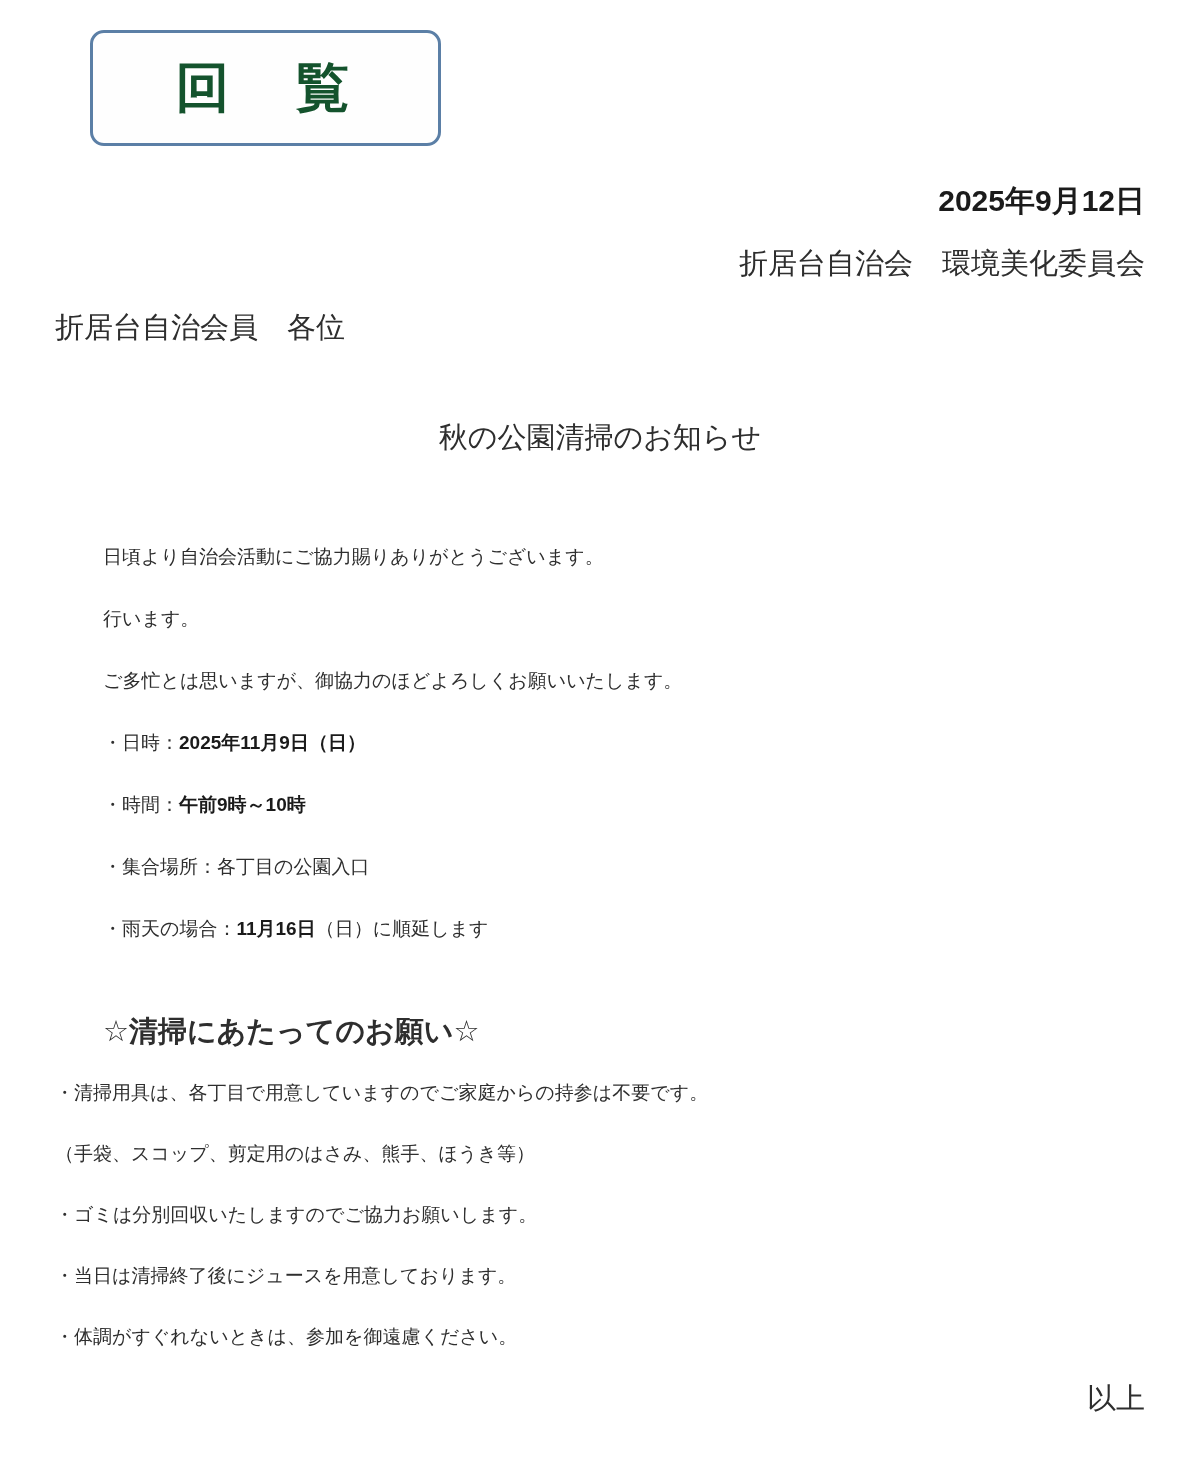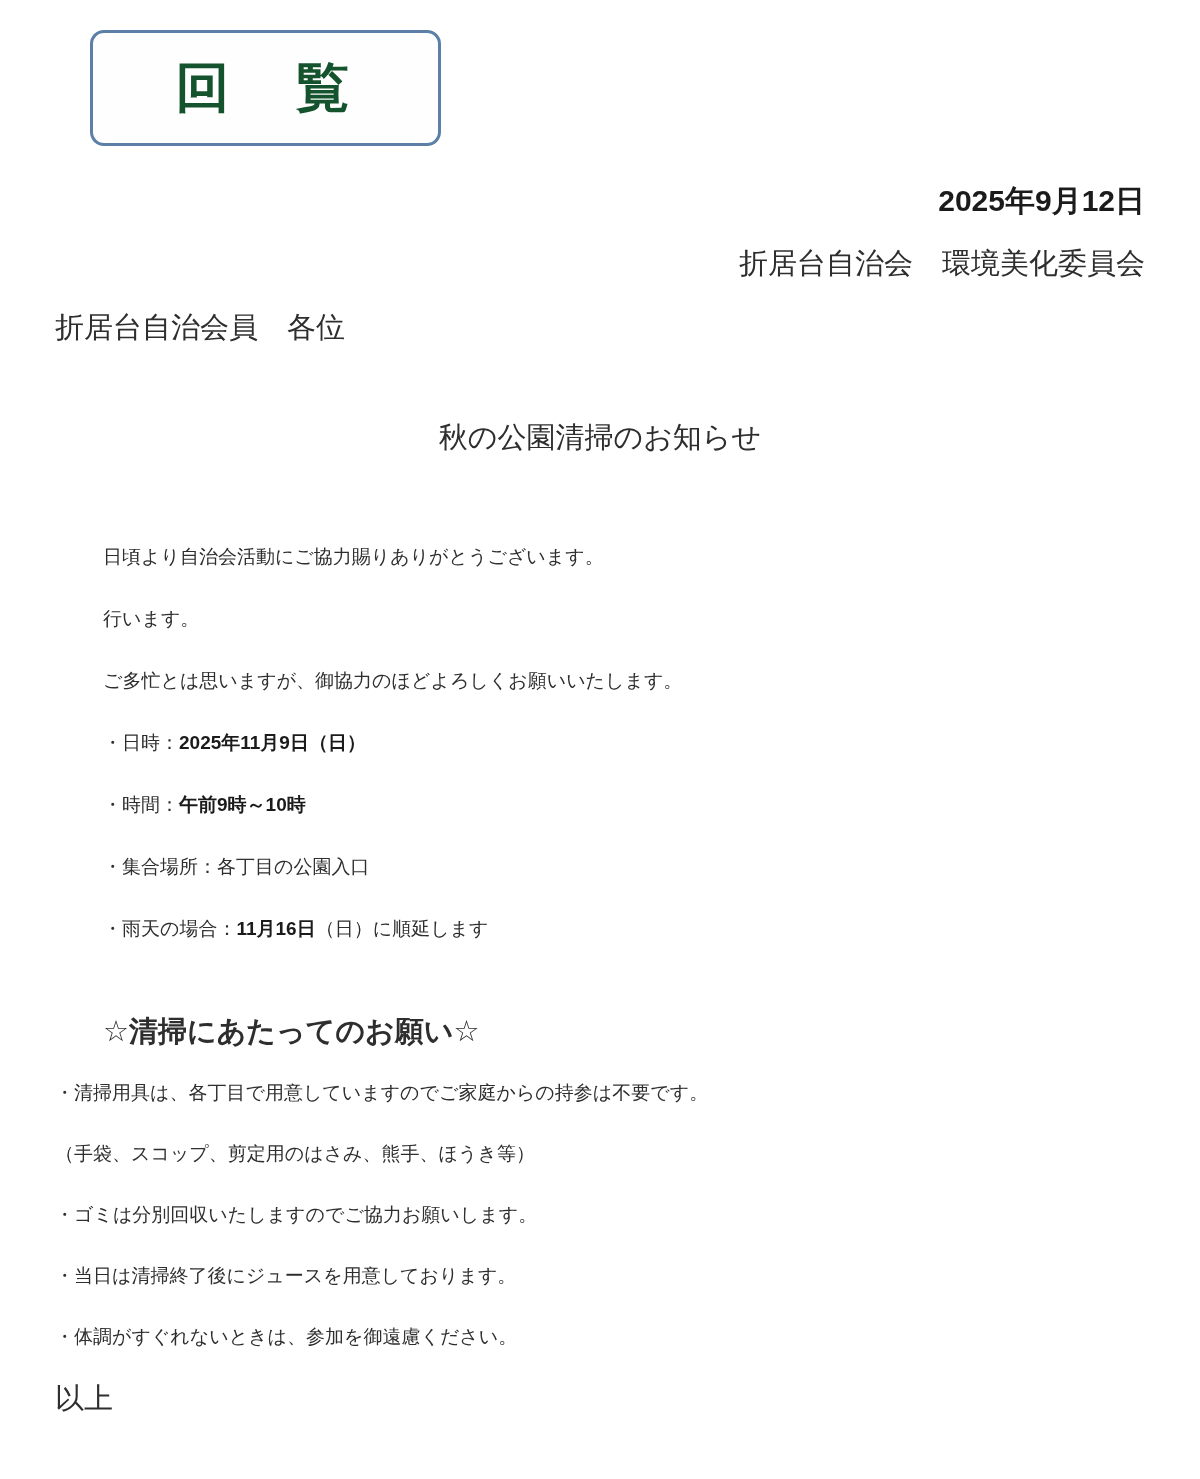--- a/index.html
+++ b/index.html
@@ -57,21 +57,21 @@
   .bold { font-weight: 700; color: #1b1b1b; }
   .request-heading {
     margin-top: 40px;
     padding-left: 48px;
     font-size: 29px;
     line-height: 62px;
     font-weight: bold;
   }
   .request-list .line { line-height: 61px; }
   .closing-line {
-    text-align: left;
+    text-align: right;
     font-size: 29px;
     line-height: 62px;
   }
 </style>
 </head>
 <body>
 
 <div class="page">
 
   <div class="kairan-box">

